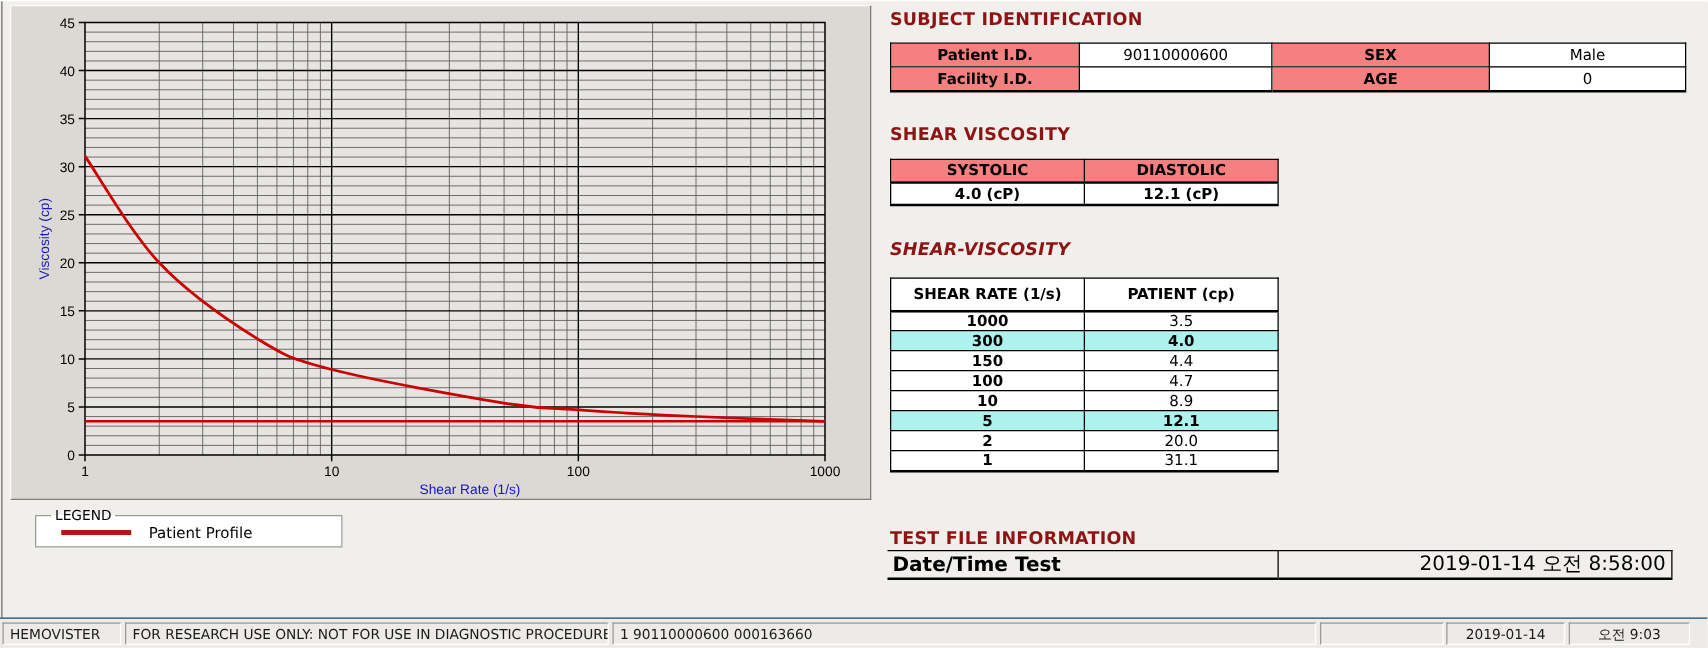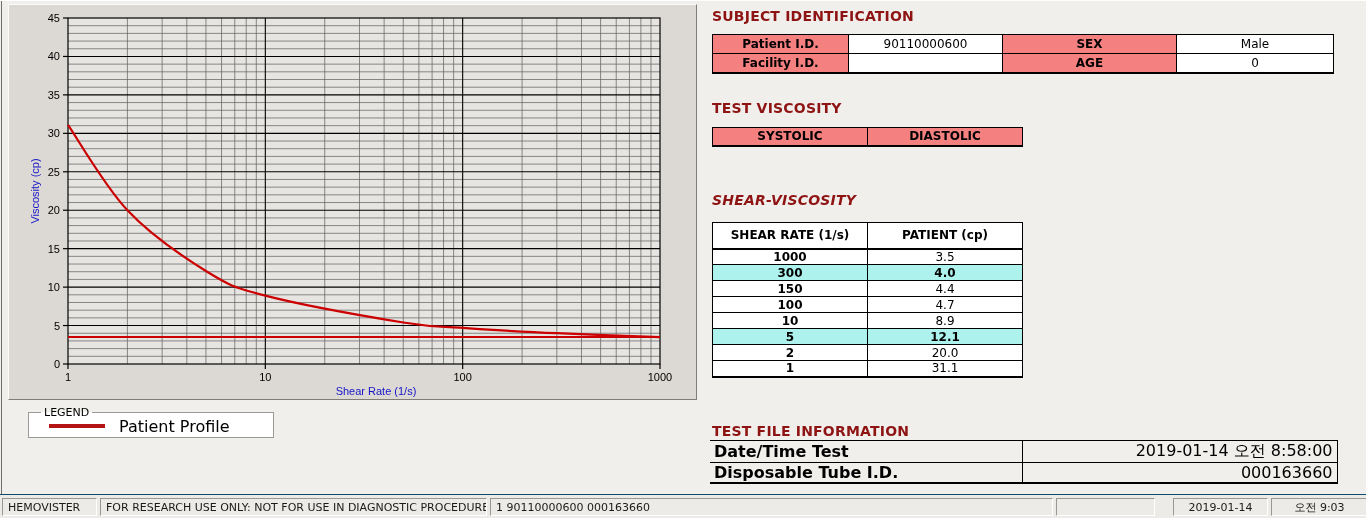--- a/index.html
+++ b/index.html
@@ -25,21 +25,21 @@
   
   .legend-box{
     position:absolute;left:28px;top:406px;width:228px;height:30px;
     border:1px solid #9a9a96;background:#ffffff;margin:0;padding:0 8px;
   }
   .legend-box legend{
     font-size:11px;padding:0 3px;margin-left:4px;color:#000;background:transparent;
   }
   .legend-row{display:flex;align-items:center;height:18px;margin-top:-2px;}
   .legend-line{display:inline-block;width:56px;height:0;border-top:4px solid #b41414;margin:0 14px 0 12px;}
-  .legend-label{font-size:16px;}
+  .legend-label{font-size:12px;}
 
   
   .section-title{
     position:absolute;font-size:14px;font-weight:bold;color:#8e1414;
     letter-spacing:.2px;white-space:nowrap;
   }
   table{border-collapse:collapse;position:absolute;table-layout:fixed;}
   td,th{border:1px solid #000;padding:0 4px;overflow:hidden;white-space:nowrap;box-sizing:border-box;}
   .hdr{background:#f58080;font-weight:bold;text-align:center;}
   .val{background:#fff;text-align:center;}
@@ -72,21 +72,21 @@
     position:absolute;left:0;top:494px;width:1366px;height:24px;
     background:#edebe7;border-top:1px solid #0c4a6e;
   }
   .sb-seg{
     position:absolute;top:3px;height:18px;line-height:17px;
     border-top:1px solid #9a9893;border-left:1px solid #9a9893;
     border-bottom:1px solid #ffffff;border-right:1px solid #ffffff;
     font-size:11px;color:#1a1a1a;padding:0 5px;box-sizing:border-box;
     white-space:nowrap;overflow:hidden;background:#edebe7;
   }
-  .sb-center{text-align:center;margin-left:16px;}
+  .sb-center{text-align:center;}
 </style>
 </head>
 <body>
 
 <div class="frame-left"></div>
 <div class="frame-top"></div>
 
 <div class="chart-panel">
   <svg id="chart-svg" width="687" height="394">
       <rect x="59" y="13" width="592" height="346" fill="#e7e5e1"></rect>
@@ -201,40 +201,44 @@
   <div class="legend-row">
     <span class="legend-line"></span>
     <span class="legend-label">Patient Profile</span>
   </div>
 </fieldset>
 
 <div class="section-title" style="left:712px;top:8px;">SUBJECT IDENTIFICATION</div>
 <table id="subject-table">
   <tbody>
       <tr>
-    <td class="hdr" style="width:136px">Patient I.D.</td>
+    <td class="hdr" style="width:151px">Patient I.D.</td>
     <td class="val" style="width:154px">90110000600</td>
     <td class="hdr" style="width:174px">SEX</td>
     <td class="val" style="width:157px">Male</td>
   </tr>
   <tr>
     <td class="hdr">Facility I.D.</td>
     <td class="val"></td>
     <td class="hdr">AGE</td>
     <td class="val">0</td>
   </tr>
 </tbody>
   </table>
 
-<div class="section-title" style="left:712px;top:100px;">TEST VISCOSITY</div>
+<div class="section-title" style="left:712px;top:100px;">SHEAR VISCOSITY</div>
 <table id="blood-table">
   <tbody>
       <tr>
     <td class="hdr" style="width:155px">SYSTOLIC</td>
     <td class="hdr" style="width:155px">DIASTOLIC</td>
+  </tr>
+  <tr>
+    <td class="bval">4.0 (cP)</td>
+    <td class="bval">12.1 (cP)</td>
   </tr>
 </tbody>
   </table>
 
 <div class="section-title" style="left:712px;top:192px;font-style:italic;">SHEAR-VISCOSITY</div>
 <table id="shear-table">
   <thead>
     <tr>
       <td class="hdr" style="width:155px">SHEAR RATE (1/s)</td>
       <td class="hdr" style="width:155px">PATIENT (cp)</td>
@@ -276,24 +280,20 @@
     </tbody>
 </table>
 
 <div class="section-title" style="left:712px;top:423px;">TEST FILE INFORMATION</div>
 <table id="test-table">
   <tbody>
       <tr>
     <td class="tlabel" style="width:312px">Date/Time Test</td>
     <td class="tvalue" style="width:315px">2019-01-14   오전 8:58:00</td>
   </tr>
-  <tr>
-    <td class="tlabel">Disposable Tube I.D.</td>
-    <td class="tvalue">000163660</td>
-  </tr>
 </tbody>
   </table>
 
 <div class="statusbar" id="statusbar">
     <div class="sb-seg" style="left: 2px; width: 95px;">HEMOVISTER</div>
     <div class="sb-seg" style="left: 100px; width: 387px;">FOR RESEARCH USE ONLY: NOT FOR USE IN DIAGNOSTIC PROCEDURES</div>
     <div class="sb-seg" style="left: 490px; width: 563px;">1  90110000600  000163660</div>
     <div class="sb-seg" style="left: 1056px; width: 99px;"></div>
     <div class="sb-seg sb-center" style="left: 1157px; width: 95px;">2019-01-14</div>
     <div class="sb-seg sb-center" style="left: 1255px; width: 97px;">오전 9:03</div>

